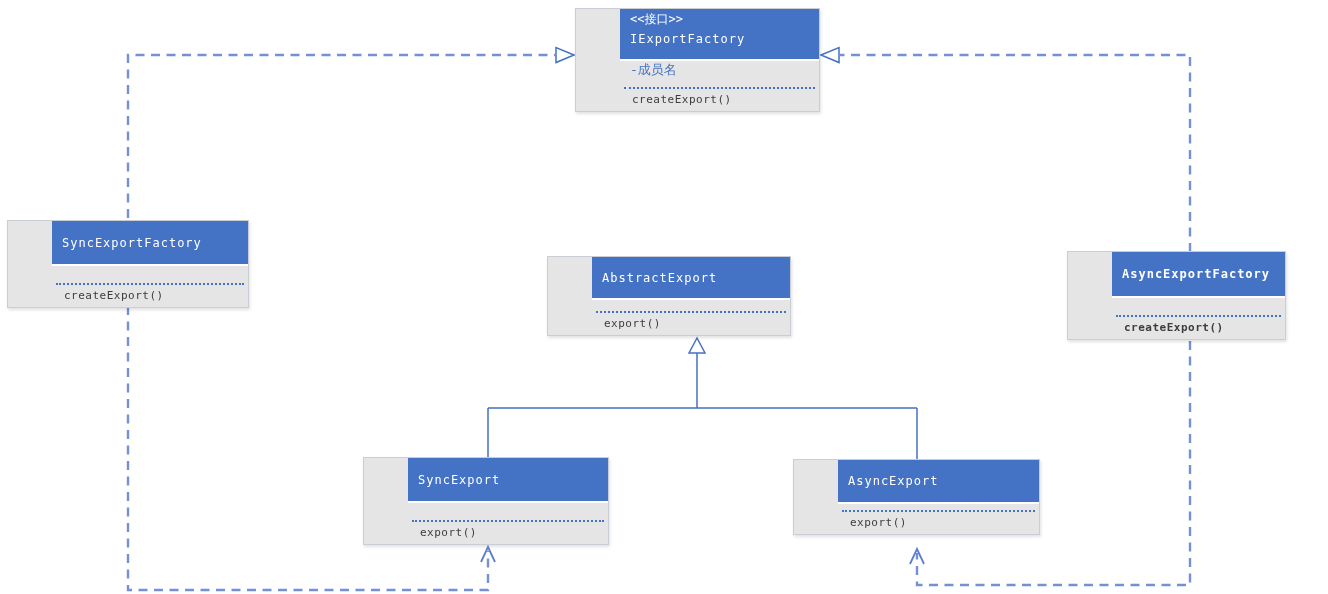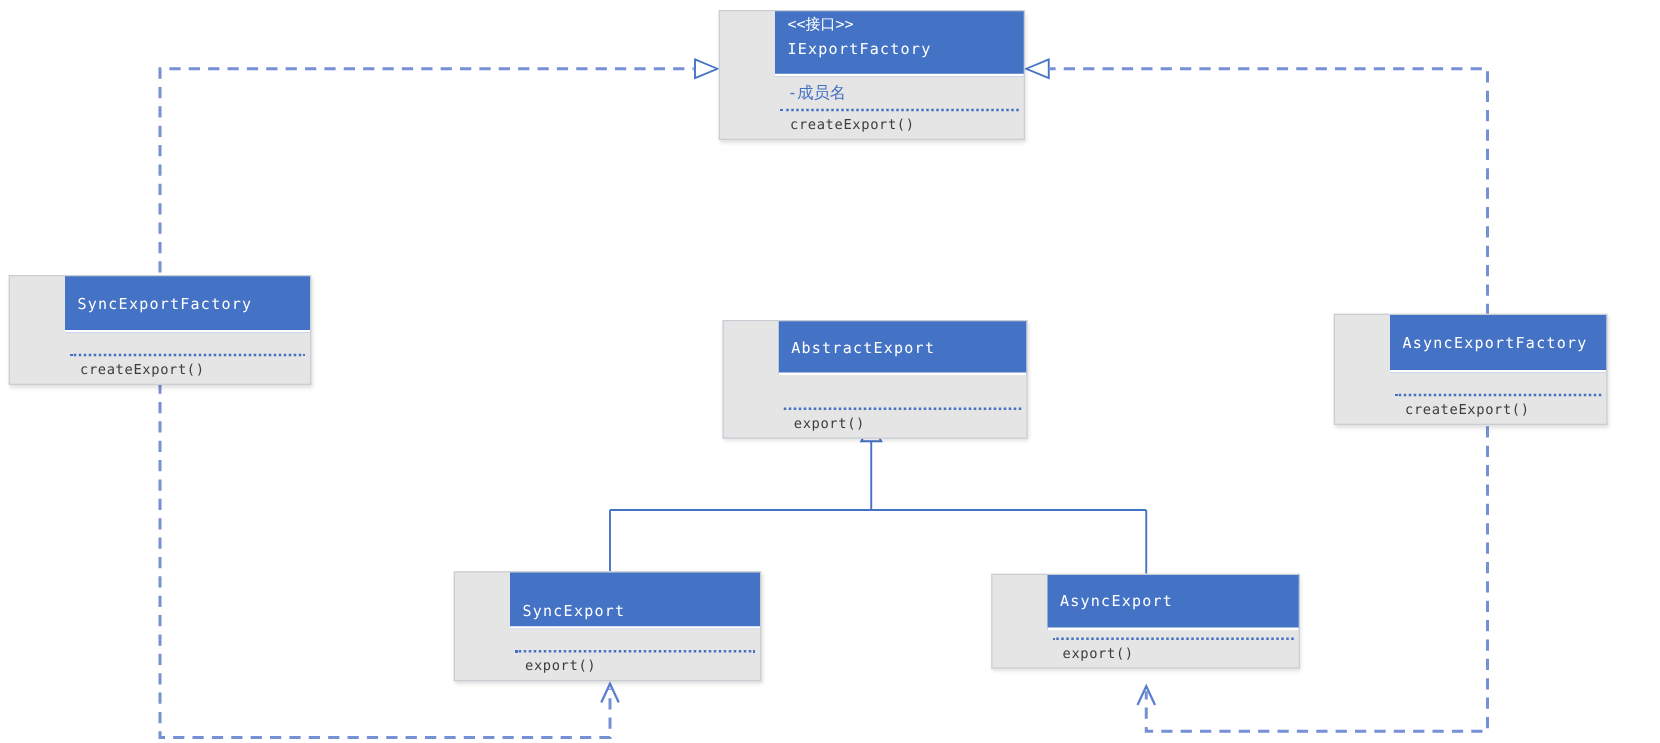--- a/index.html
+++ b/index.html
@@ -26,21 +26,21 @@
   .uml-head{
     box-sizing:border-box;flex:0 0 auto;
     background:#4472c4;color:#ffffff;
     border-bottom:2px solid #ffffff;
     padding-left:10px;
     display:flex;flex-direction:column;justify-content:center;
   }
   .stereotype{font-size:12px;line-height:16px;margin-top:2px;}
   .class-title{font-size:12px;line-height:24px;letter-spacing:1px;white-space:nowrap;}
   .uml-body{flex:1 1 auto;display:flex;flex-direction:column;min-height:0;}
-  .attrs{flex:1 1 auto;display:flex;align-items:center;padding-left:10px;}
+  .attrs{flex:1 1 auto;display:flex;padding-left:10px;}
   .attr-text{font-size:13px;color:#4472c4;}
   .divider{flex:0 0 auto;border-top:2px dotted #4472c4;margin:0 4px;}
   .methods{flex:0 0 auto;display:flex;align-items:flex-start;padding:4px 0 5px 12px;}
   .method-text{font-size:11px;color:#3d3d3d;letter-spacing:0.5px;}
 </style>
 </head>
 <body>
 
 <div class="canvas">
 
@@ -89,48 +89,48 @@
     </div>
     <div class="uml-body">
       <div class="attrs"></div>
       <div class="divider"></div>
       <div class="methods">
         <span class="method-text">createExport()</span>
       </div>
     </div>
   </div>
 
-  <div class="uml-class" style="left:1067px;top:251px;width:219px;height:89px;">
+  <div class="uml-class" style="left:1067px;top:251px;width:219px;height:89px;font-weight:bold;">
     <div class="uml-head" style="height:46px;">
       <div class="class-title">AsyncExportFactory</div>
     </div>
     <div class="uml-body">
       <div class="attrs"></div>
       <div class="divider"></div>
       <div class="methods">
         <span class="method-text">createExport()</span>
       </div>
     </div>
   </div>
 
-  <div class="uml-class" style="left:578px;top:256px;width:244px;height:95px;">
+  <div class="uml-class" style="left:547px;top:256px;width:244px;height:80px;">
     <div class="uml-head" style="height:43px;">
       <div class="class-title">AbstractExport</div>
     </div>
     <div class="uml-body">
       <div class="attrs"></div>
       <div class="divider"></div>
       <div class="methods">
         <span class="method-text">export()</span>
       </div>
     </div>
   </div>
 
   <div class="uml-class" style="left:363px;top:457px;width:246px;height:88px;">
-    <div class="uml-head" style="height:45px;justify-content:flex-end;">
+    <div class="uml-head" style="height:45px;">
       <div class="class-title">SyncExport</div>
     </div>
     <div class="uml-body">
       <div class="attrs"></div>
       <div class="divider"></div>
       <div class="methods">
         <span class="method-text">export()</span>
       </div>
     </div>
   </div>

